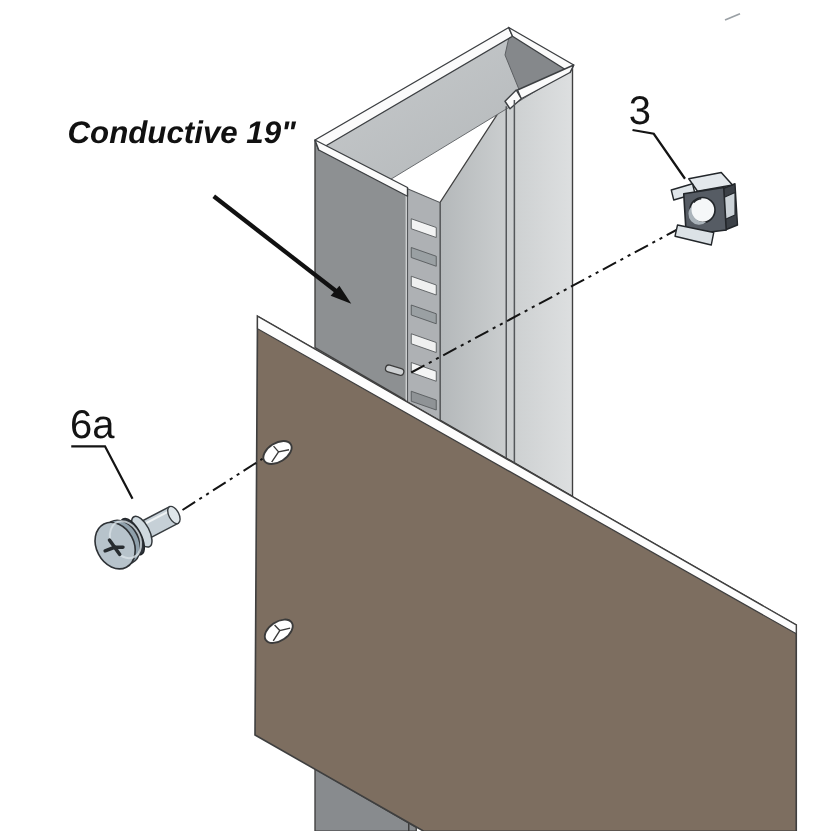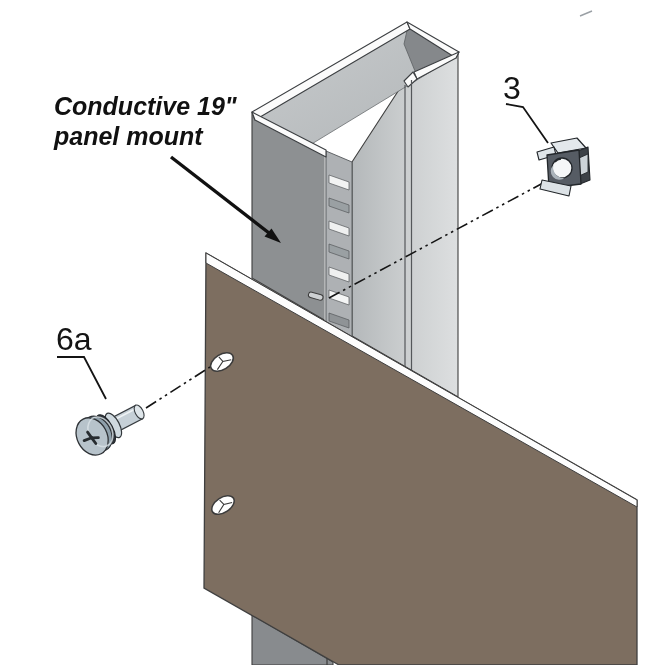--- a/index.html
+++ b/index.html
@@ -145,18 +145,17 @@
     <polygon points="281,243 264.5,236.5 271.5,228.5" fill="#111"></polygon>
   </g>
   <polyline class="leader" points="506,104 523,107 548,143"></polyline>
   <polyline class="leader" points="57,357 84,357 106,399"></polyline>
 
   <line x1="580" y1="16" x2="592" y2="11" stroke="#9aa0a5" stroke-width="1.4"></line>
 </svg>
 
 <div class="callout">
   <div>Conductive 19"</div>
-  <div>panel mount</div>
 </div>
 <div class="plabel" id="label3">3</div>
 <div class="plabel" id="label6a">6a</div>
 
 </div>
 
 </body></html>

